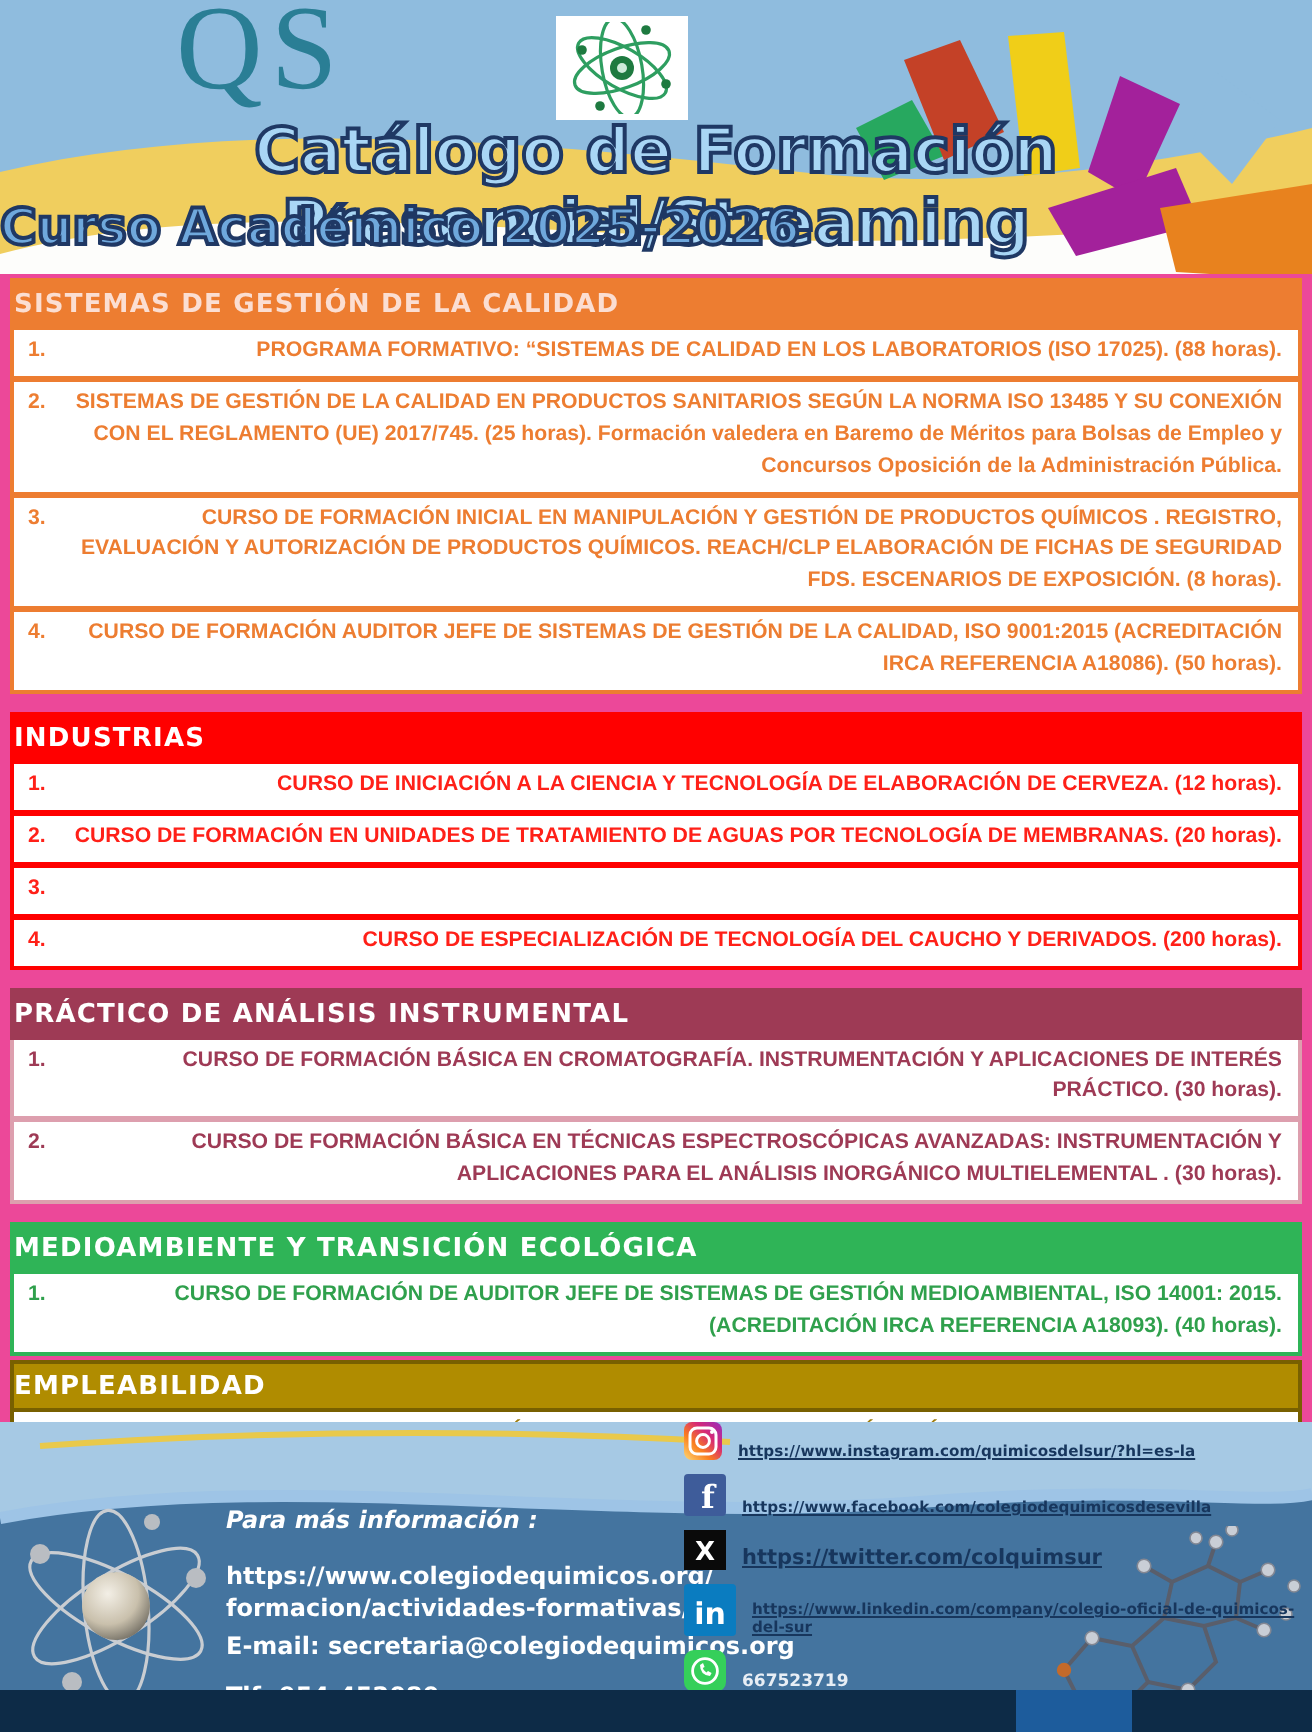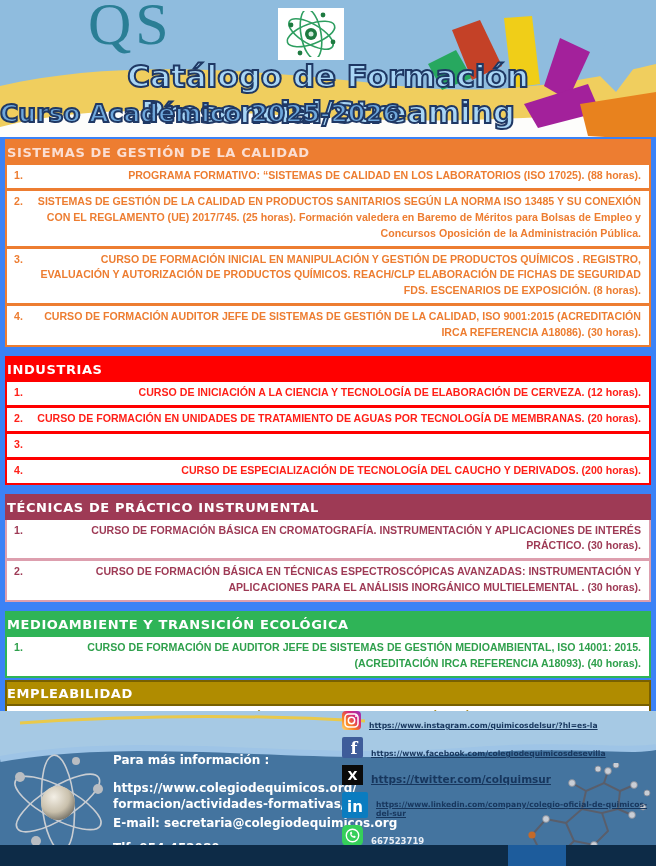--- a/index.html
+++ b/index.html
@@ -1,18 +1,18 @@
 <!DOCTYPE html>
 <html><head>
 <meta charset="utf-8">
 <style>
   * { margin:0; padding:0; box-sizing:border-box; }
   html,body { background:#ffffff; }
   body { font-family:"Liberation Sans", sans-serif; }
-  .page { position:relative; width:656px; height:866px; background:#3b82f6; overflow:hidden; }
+  .page { position:relative; width:656px; height:866px; background:#ec4899; overflow:hidden; }
 
   
   .banner { position:relative; width:656px; height:137px; background:#8FBCDE; overflow:hidden; }
   .banner-art { position:absolute; inset:0; }
   .qs-logo { position:absolute; left:88px; top:-10px; font-family:"Liberation Serif", serif; font-size:60px; color:#2A7E95; letter-spacing:4px; z-index:2; }
   .atom-box { position:absolute; left:278px; top:8px; width:66px; height:52px; background:#ffffff; z-index:2; display:flex; align-items:center; justify-content:center; }
   .banner-title { position:absolute; top:58px; width:100%; text-align:center; font-family:"DejaVu Sans", sans-serif; font-weight:bold; font-size:31px; color:#A9D6F5; -webkit-text-stroke:2px #1F3864; z-index:3; letter-spacing:0px; }
   .banner-subtitle { position:absolute; top:99px; width:100%; padding-right:88px; font-family:"DejaVu Sans", sans-serif; font-weight:bold; font-size:25px; color:#6FA8DC; -webkit-text-stroke:2px #1F3864; z-index:3; }
 
   
@@ -29,21 +29,21 @@
   .item.tall { padding-bottom:16px; }
   .sec[data-section-index="1"] .item + .item,
   .sec[data-section-index="0"] .item + .item { border-top-width:3px; }
 
   
   .footer { position:absolute; left:0; bottom:0; width:656px; height:155px; z-index:2; }
   .footer-bg { position:absolute; inset:0; }
   .atom3d { position:absolute; left:6px; top:38px; z-index:3; }
   .contact { position:absolute; left:113px; top:42px; z-index:3; color:#ffffff; font-family:"DejaVu Sans", sans-serif; font-weight:bold; }
   .contact p { font-size:12px; }
-  .contact .lbl { margin-bottom:13px; }
+  .contact .lbl { margin-bottom:13px;font-style:italic; }
   .contact .url { line-height:1.35; margin-bottom:4px; }
   .contact .email { margin-bottom:11px; }
   .social { position:absolute; left:342px; top:0px; z-index:4; }
   .social-row { display:flex; align-items:flex-end; margin-bottom:7px; }
   .social-row .sicon { flex:0 0 auto; margin-right:8px; display:inline-flex; }
   .slink { font-family:"DejaVu Sans", sans-serif; font-weight:bold; font-size:7.6px; color:#17365D; text-decoration:underline; }
   .slink.big { font-size:10.5px; }
   .wa-num { font-family:"DejaVu Sans", sans-serif; font-weight:bold; font-size:8.5px; color:#E8EEF5; text-decoration:none; }
   .molecule { position:absolute; right:4px; top:52px; z-index:3; opacity:0.9; }
   .bottom-bar { position:absolute; left:0; bottom:0; width:656px; height:21px; background:#0D2B47; z-index:5; }
@@ -102,21 +102,21 @@
         <div class="item">
             <span class="num">2.</span>
             <span class="txt">SISTEMAS DE GESTIÓN DE LA CALIDAD EN PRODUCTOS SANITARIOS SEGÚN LA NORMA ISO 13485 Y SU CONEXIÓN CON EL REGLAMENTO (UE) 2017/745. (25 horas). Formación valedera en Baremo de Méritos para Bolsas de Empleo y Concursos Oposición de la Administración Pública.</span>
           </div>
         <div class="item">
             <span class="num">3.</span>
             <span class="txt">CURSO DE FORMACIÓN INICIAL EN MANIPULACIÓN Y GESTIÓN DE PRODUCTOS QUÍMICOS . REGISTRO, EVALUACIÓN Y AUTORIZACIÓN DE PRODUCTOS QUÍMICOS. REACH/CLP ELABORACIÓN DE FICHAS DE SEGURIDAD FDS. ESCENARIOS DE EXPOSICIÓN. (8 horas).</span>
           </div>
         <div class="item">
             <span class="num">4.</span>
-            <span class="txt">CURSO DE FORMACIÓN AUDITOR JEFE DE SISTEMAS DE GESTIÓN DE LA CALIDAD, ISO 9001:2015 (ACREDITACIÓN IRCA REFERENCIA A18086). (30 horas).</span>
+            <span class="txt">CURSO DE FORMACIÓN AUDITOR JEFE DE SISTEMAS DE GESTIÓN DE LA CALIDAD, ISO 9001:2015 (ACREDITACIÓN IRCA REFERENCIA A18086). (50 horas).</span>
           </div>
       </div>
     </section>
 
     <section class="sec" data-section-index="1" style="--hdr-bg: #FF0000; --hdr-tx: #FFFFFF; --hdr-bd: #FF0000; --item-tx: #FF2018; --brd: #FF0000;">
       <div class="sec-header">INDUSTRIAS</div>
       <div class="items">
         <div class="item">
             <span class="num">1.</span>
             <span class="txt">CURSO DE INICIACIÓN A LA CIENCIA Y TECNOLOGÍA DE ELABORACIÓN DE CERVEZA. (12 horas).</span>
@@ -129,21 +129,21 @@
             <span class="num">3.</span>
           </div>
         <div class="item">
             <span class="num">4.</span>
             <span class="txt">CURSO DE ESPECIALIZACIÓN DE TECNOLOGÍA DEL CAUCHO Y DERIVADOS. (200 horas).</span>
           </div>
       </div>
     </section>
 
     <section class="sec" data-section-index="2" style="--hdr-bg: #9E3A55; --hdr-tx: #FFFFFF; --hdr-bd: #9E3A55; --item-tx: #9E3A55; --brd: #DD9FAE;">
-      <div class="sec-header">TÉCNICAS DE PRÁCTICO INSTRUMENTAL</div>
+      <div class="sec-header">PRÁCTICO DE ANÁLISIS INSTRUMENTAL</div>
       <div class="items">
         <div class="item">
             <span class="num">1.</span>
             <span class="txt">CURSO DE FORMACIÓN BÁSICA EN CROMATOGRAFÍA. INSTRUMENTACIÓN Y APLICACIONES DE INTERÉS PRÁCTICO. (30 horas).</span>
           </div>
         <div class="item">
             <span class="num">2.</span>
             <span class="txt">CURSO DE FORMACIÓN BÁSICA EN TÉCNICAS ESPECTROSCÓPICAS AVANZADAS: INSTRUMENTACIÓN Y APLICACIONES PARA EL ANÁLISIS INORGÁNICO MULTIELEMENTAL . (30 horas).</span>
           </div>
       </div>

